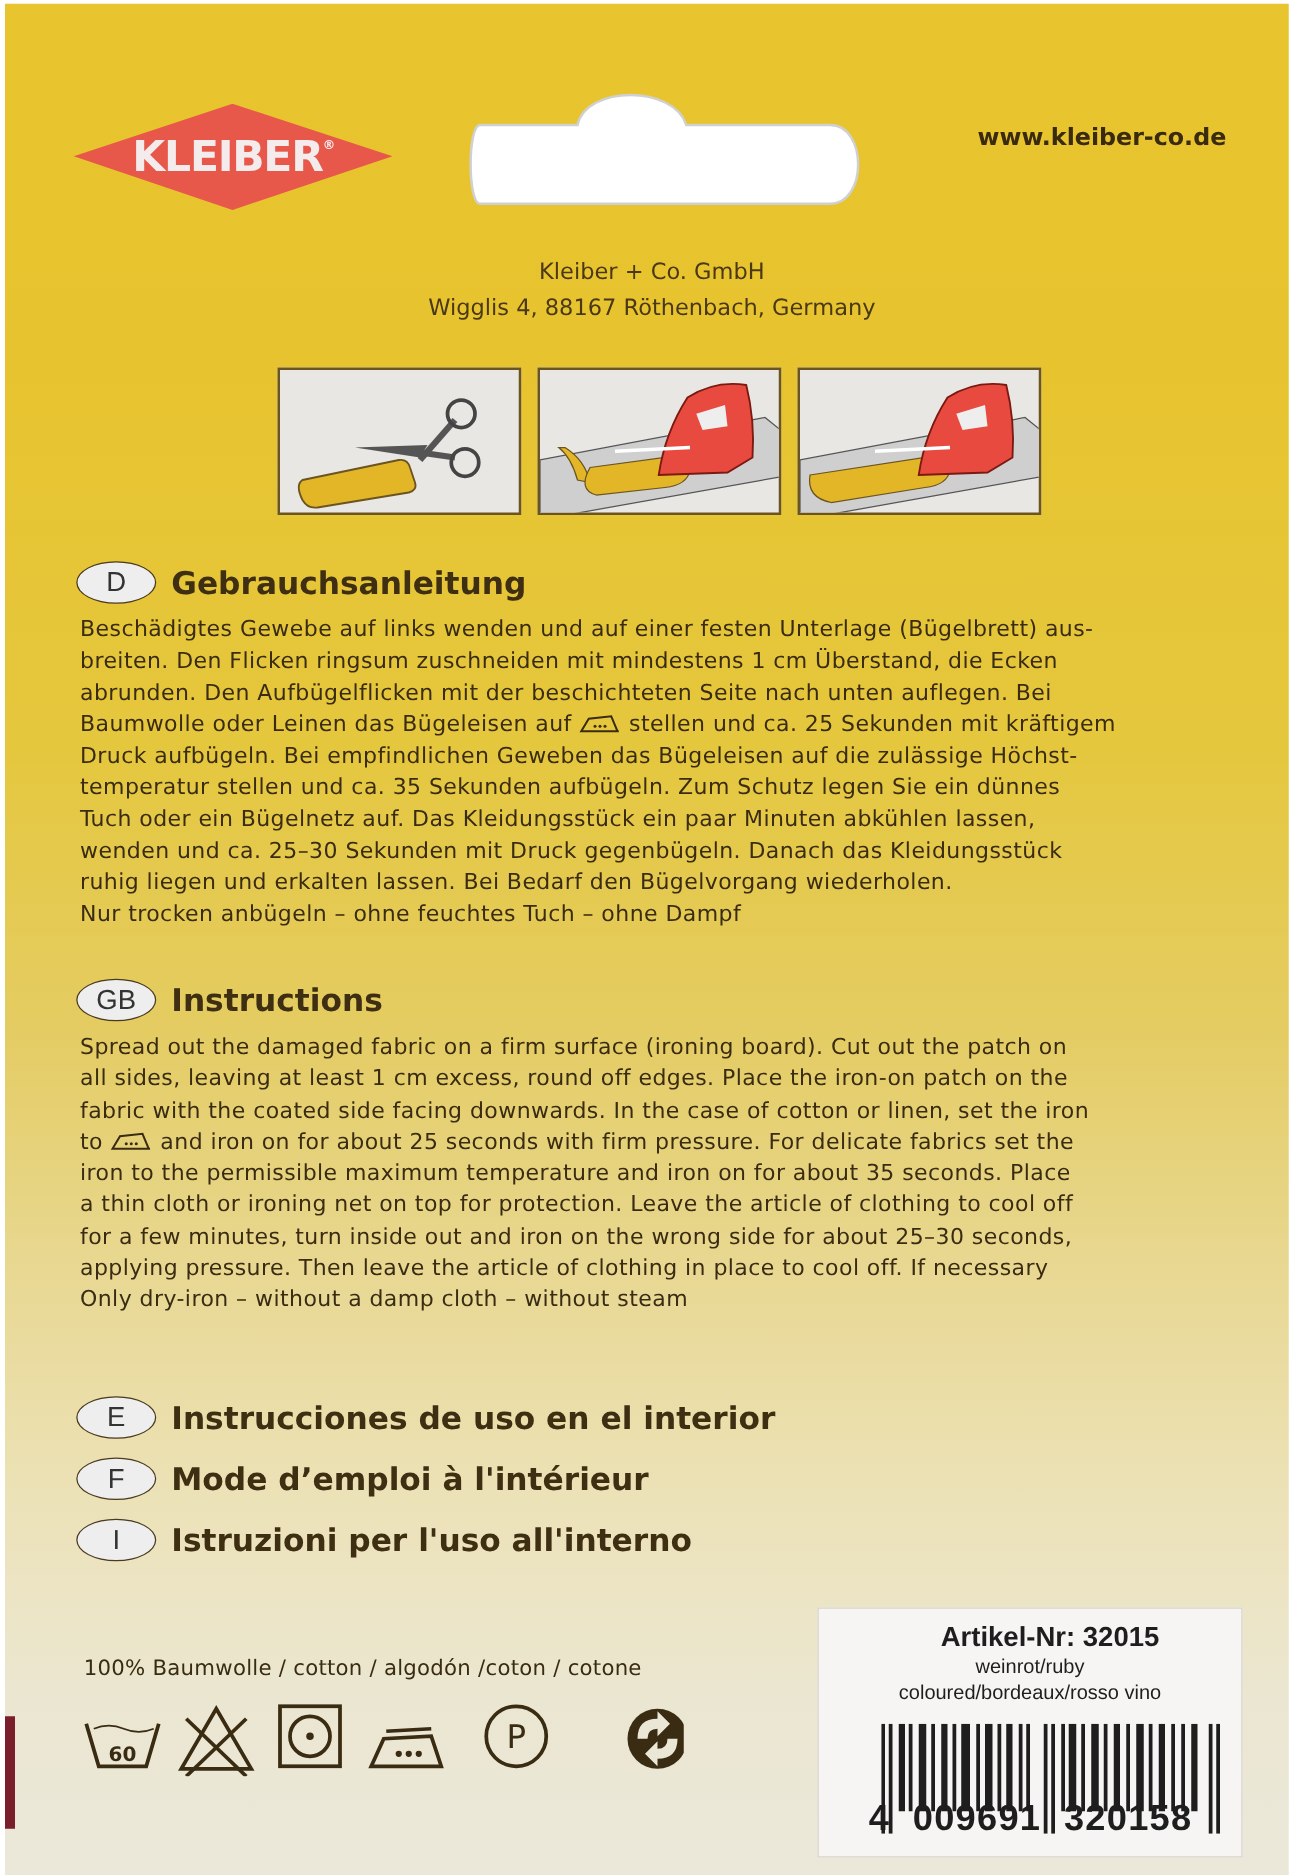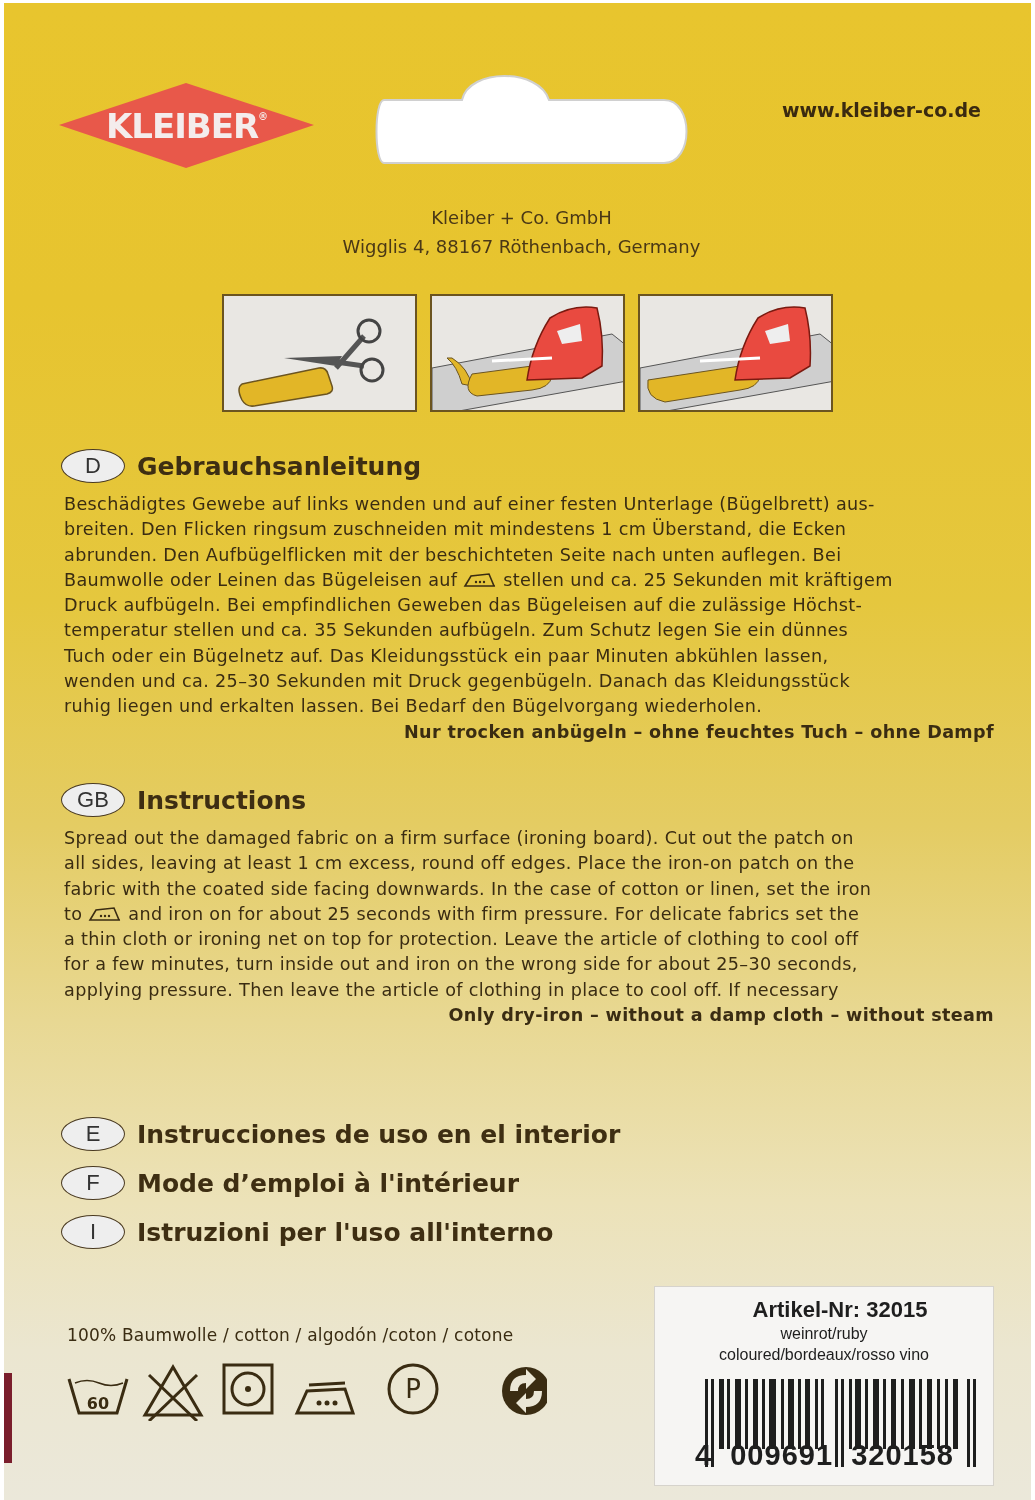--- a/index.html
+++ b/index.html
@@ -54,21 +54,21 @@
   }
   .section-title {
     font-weight: bold; font-size: 25px; color: #3e2e12;
   }
   .body-text {
     position: absolute; left: 60px; width: 930px;
     font-size: 17.6px; line-height: 25.3px; color: #3a2c12;
     letter-spacing: 0.35px;
   }
   .body-text .line { white-space: nowrap; }
-  .body-text .bold { font-weight: bold; text-align: right; }
+  .body-text .bold { font-weight: normal; }
   .iron-inline {
     display: inline-block; width: 34px; height: 18px; vertical-align: -2px;
   }
   .material {
     position: absolute; left: 63px; top: 1322px;
     font-size: 17px; color: #3a2c12; letter-spacing: 0.2px;
   }
   .care-icons { position: absolute; left: 63px; top: 1358px; text-align: center; }
   .label {
     position: absolute; left: 650px; top: 1283px; width: 340px; height: 200px;
@@ -184,20 +184,21 @@
     <div class="line">
       <span>to</span>
       <svg class="iron-inline" viewBox="0 0 34 18">
         <path d="M 2 16 L 8 6 L 26 4 L 31 16 Z M 2 16 L 32 16" fill="none" stroke="#3a2c12" stroke-width="1.6"></path>
         <circle cx="13" cy="12" r="1.2" fill="#3a2c12"></circle>
           <circle cx="17" cy="12" r="1.2" fill="#3a2c12"></circle>
           <circle cx="21" cy="12" r="1.2" fill="#3a2c12"></circle>
       </svg>
       <span>and iron on for about 25 seconds with firm pressure. For delicate fabrics set the</span>
     </div>
+    <div class="line">iron to the permissible maximum temperature and iron on for about 35 seconds. Place</div>
     <div class="line">a thin cloth or ironing net on top for protection. Leave the article of clothing to cool off</div>
     <div class="line">for a few minutes, turn inside out and iron on the wrong side for about 25–30 seconds,</div>
     <div class="line">applying pressure. Then leave the article of clothing in place to cool off. If necessary</div>
     <div class="line bold">Only dry-iron – without a damp cloth – without steam</div>
   </div>
 
   <div class="section-head" style="top:1114px;">
     <div class="lang-badge">E</div>
     <div class="section-title">Instrucciones de uso en el interior</div>
   </div>

